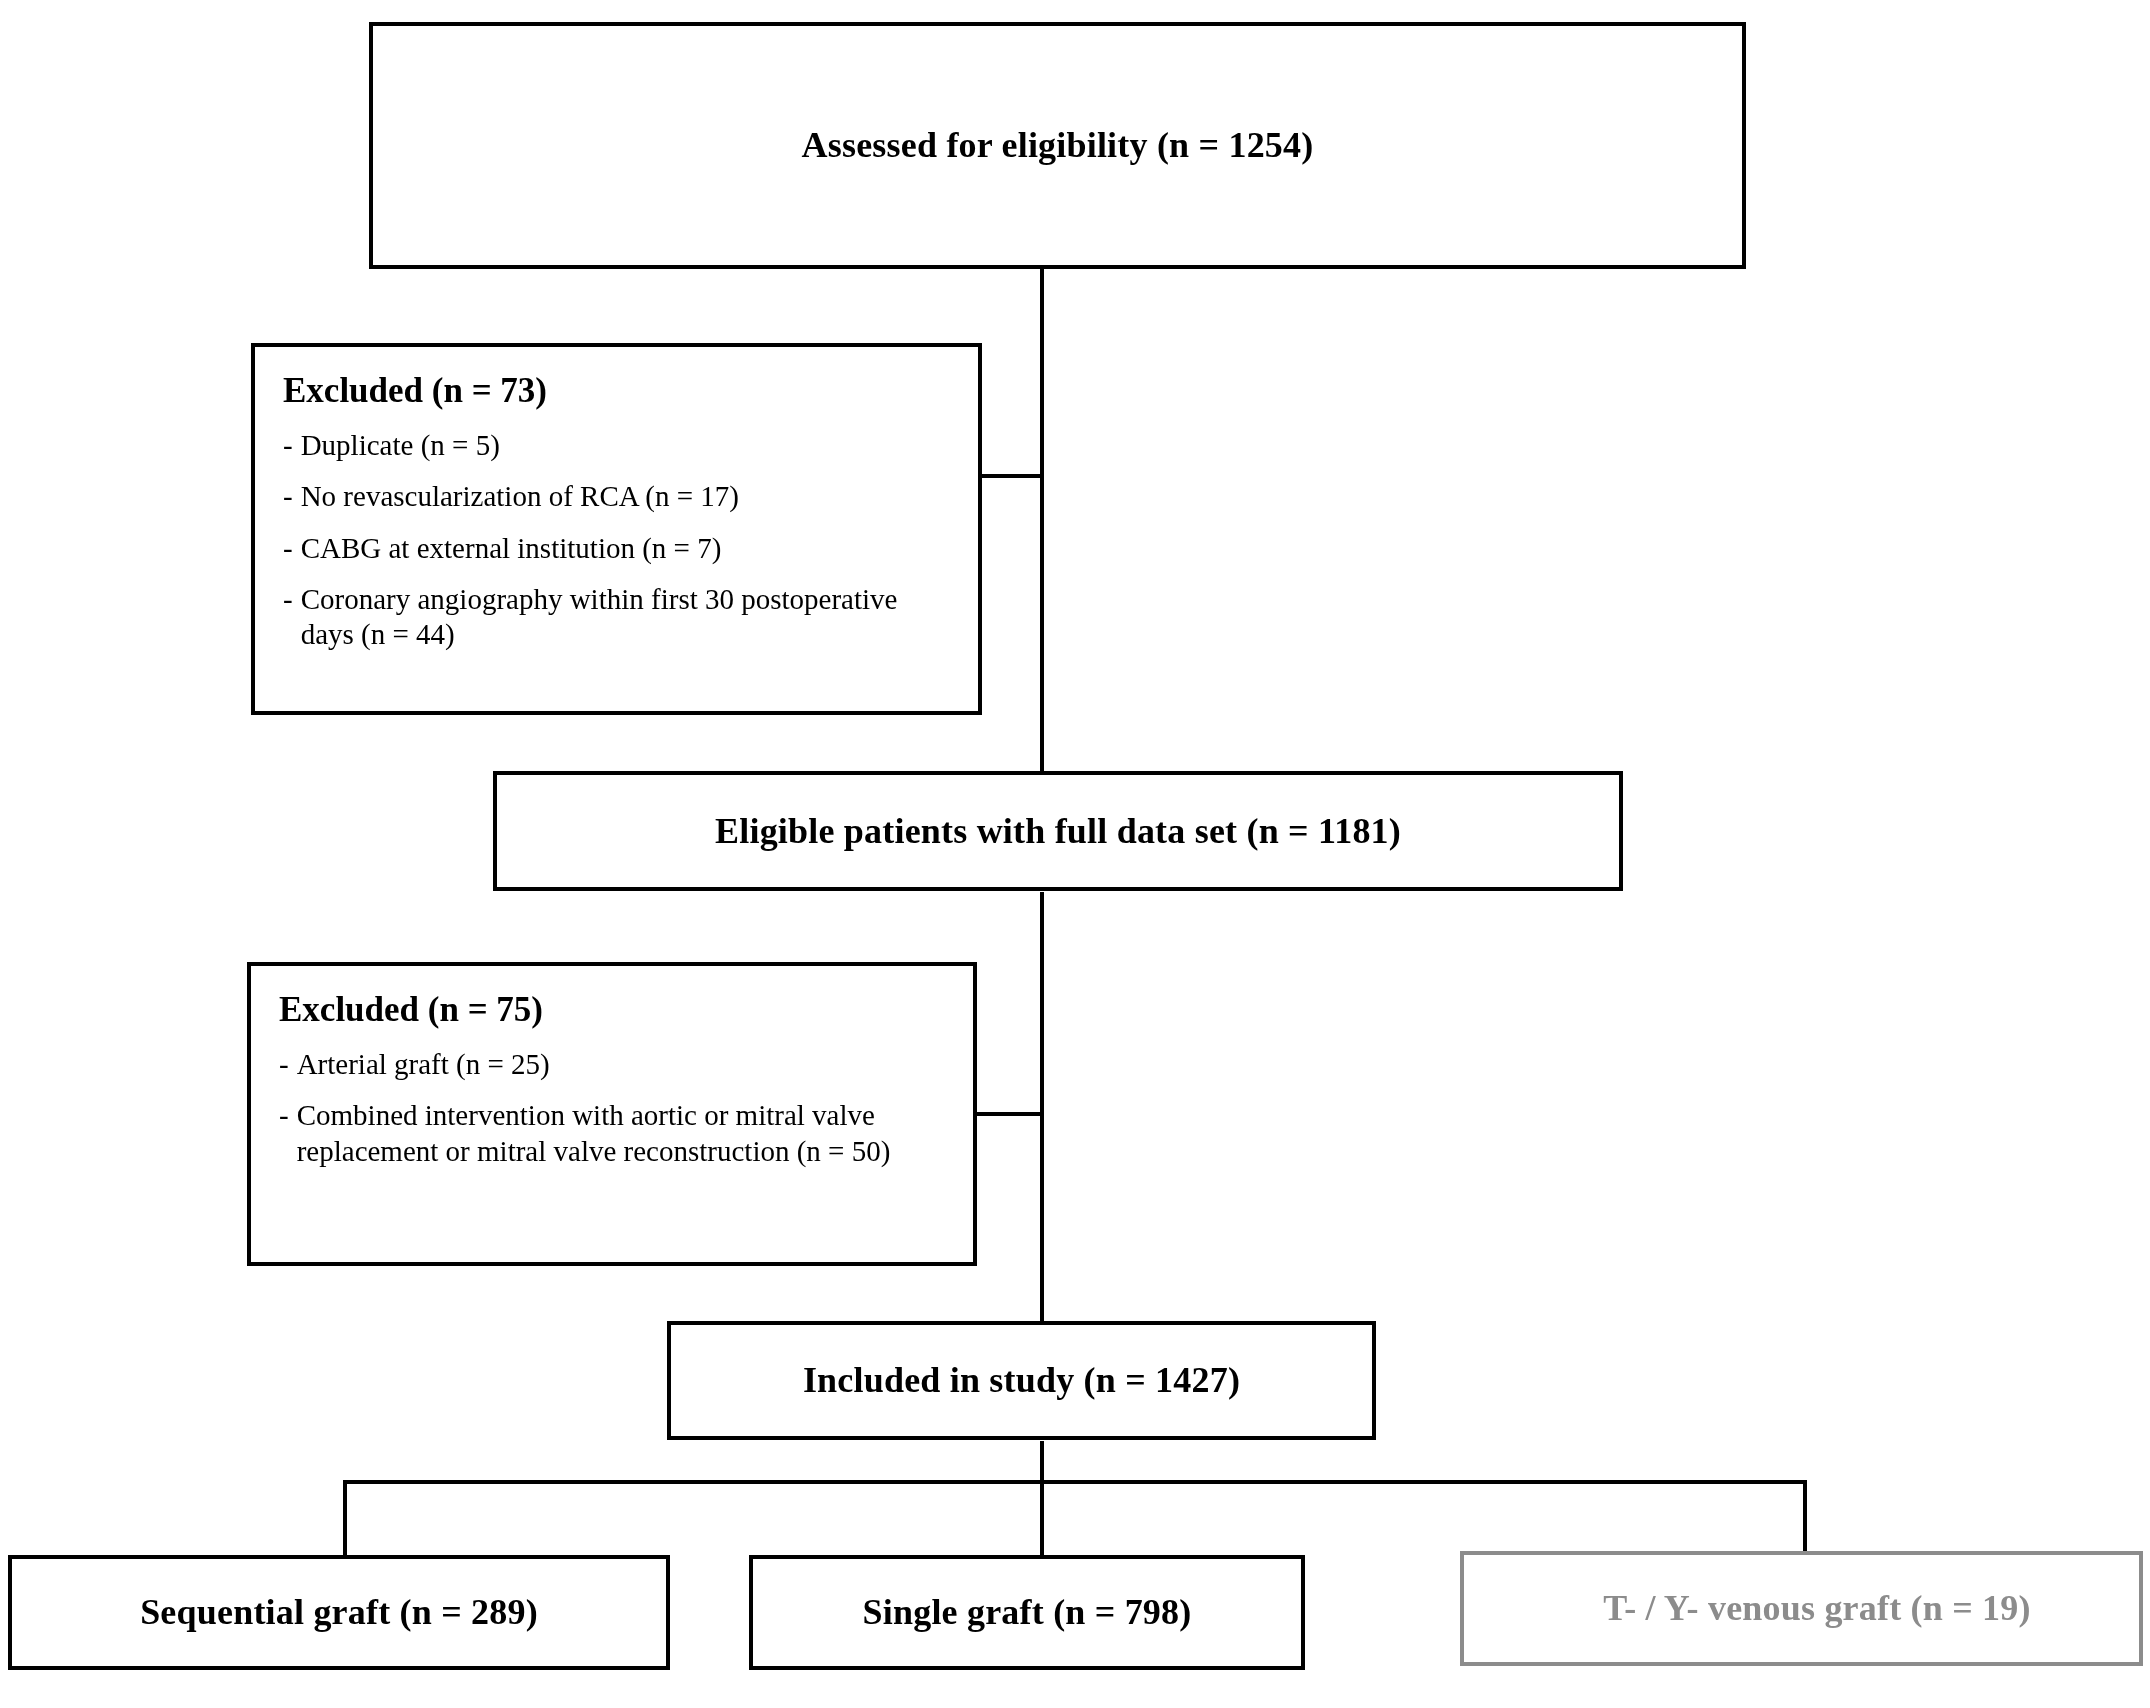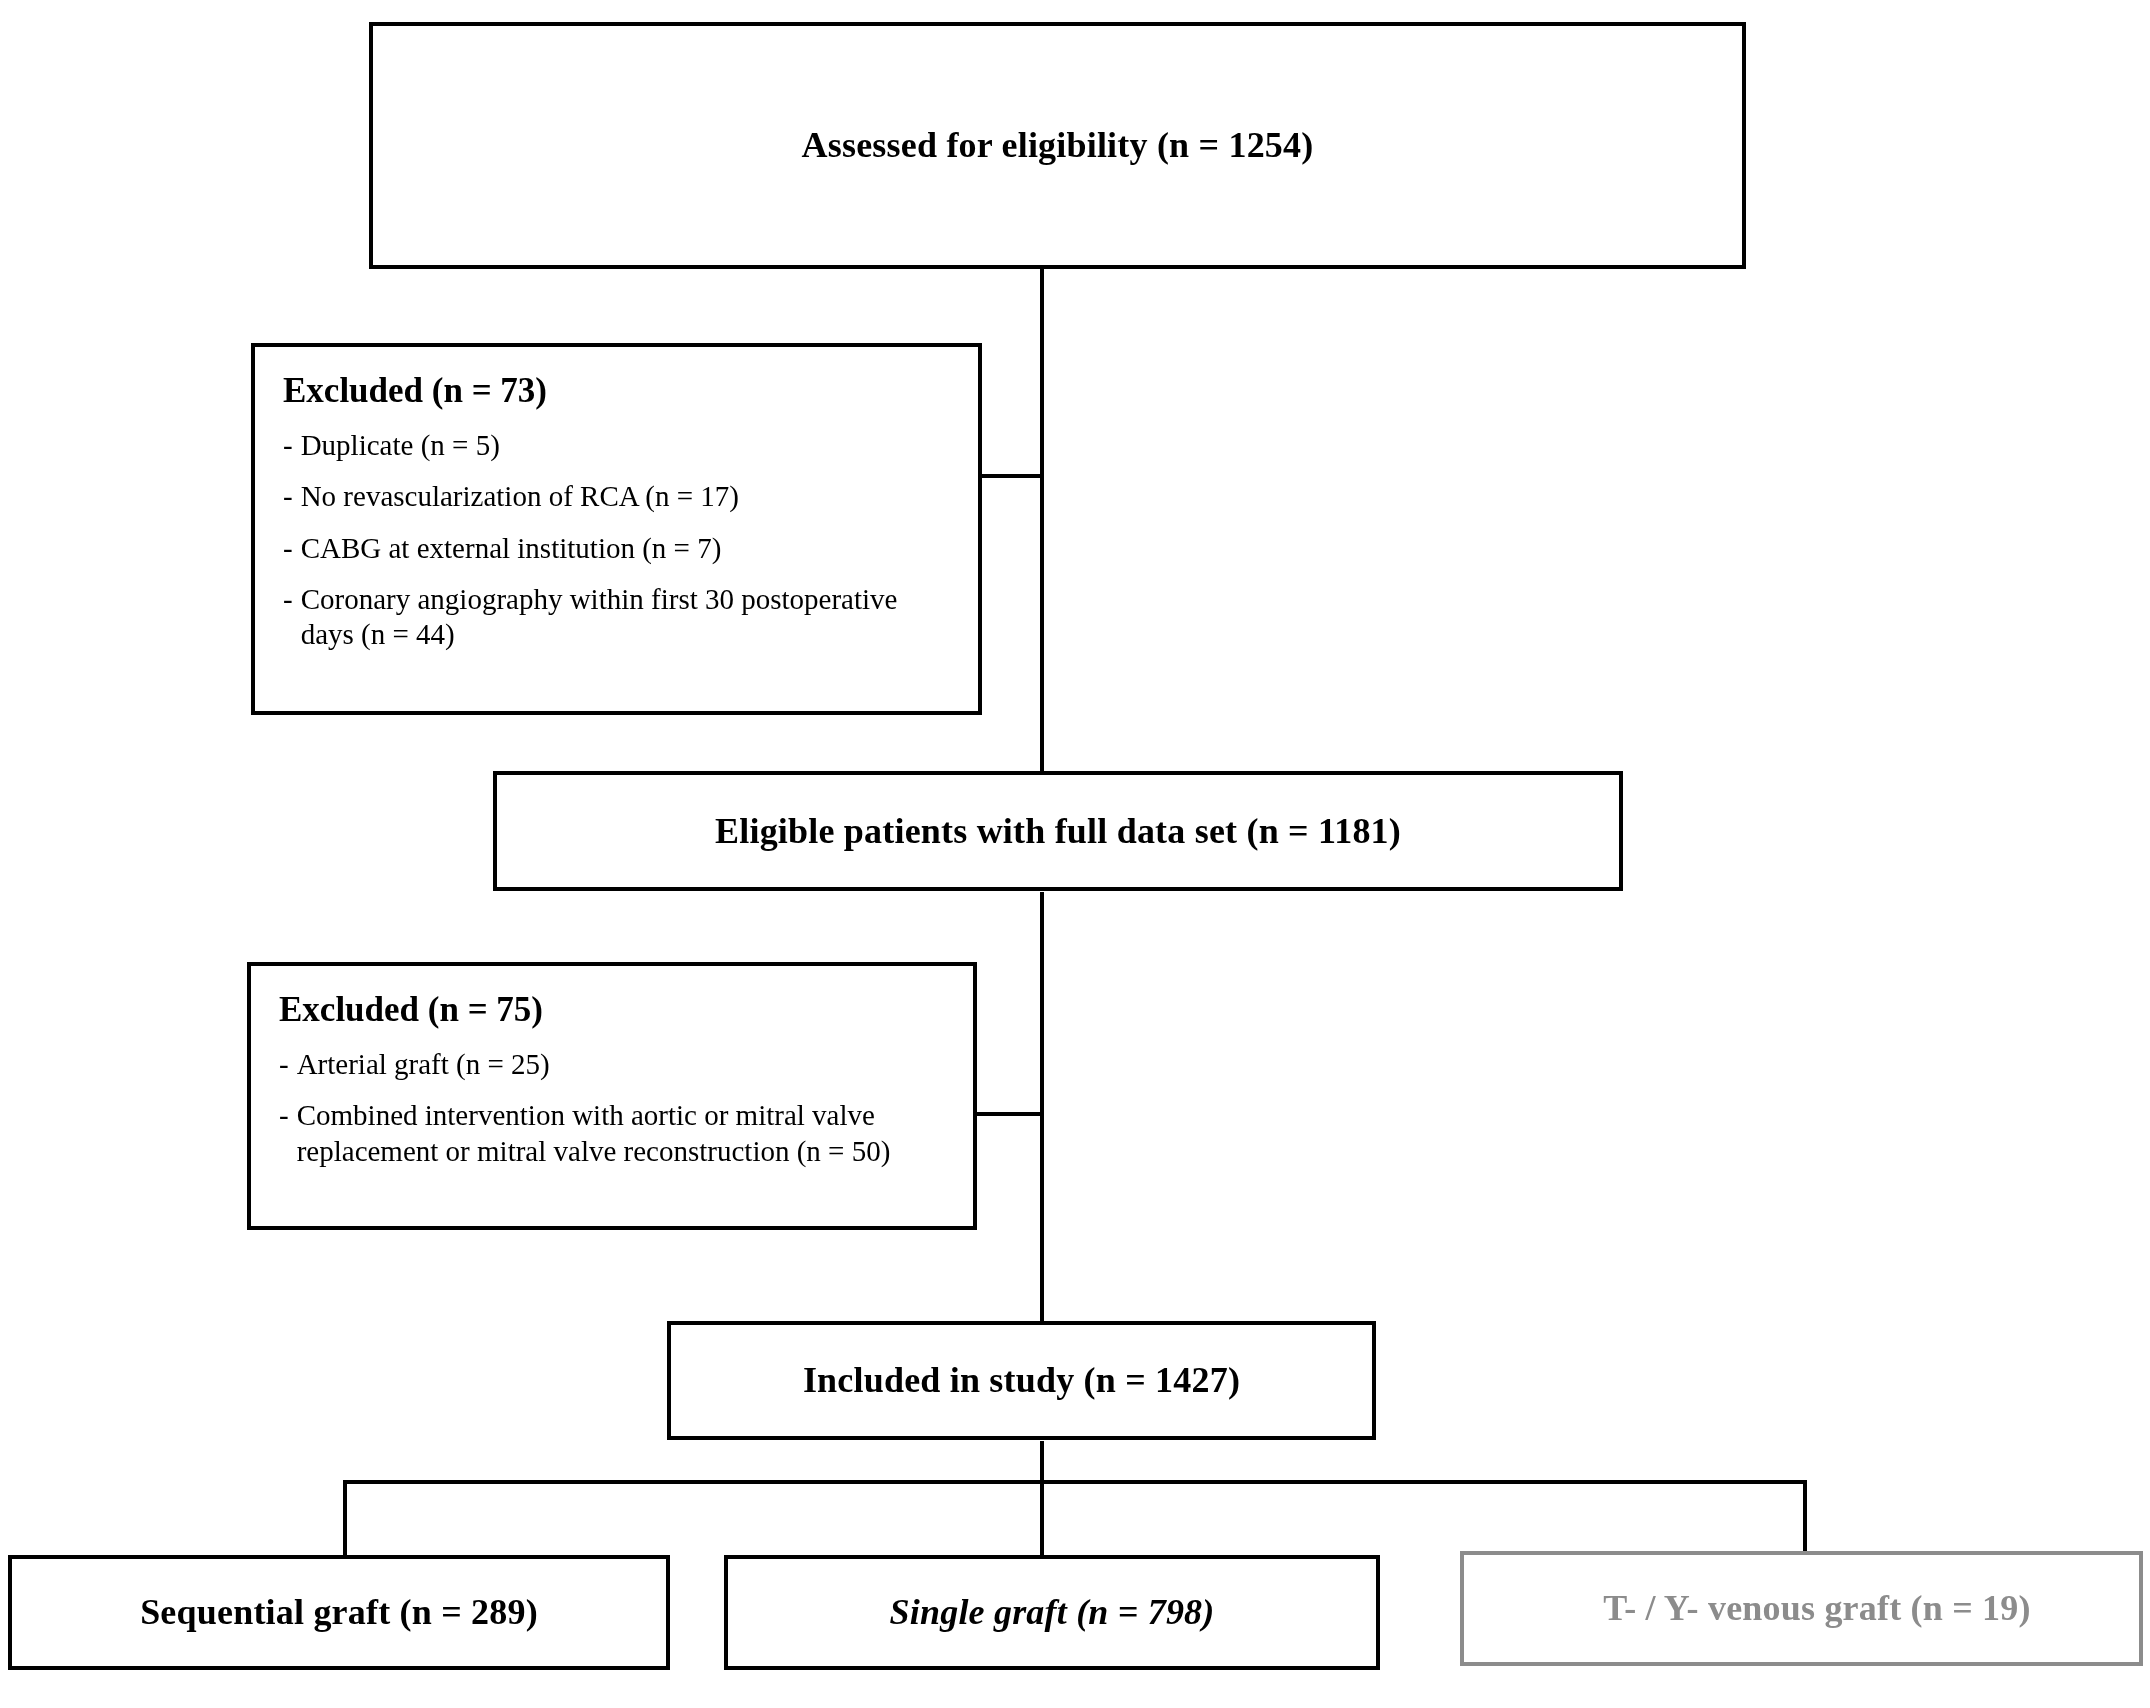--- a/index.html
+++ b/index.html
@@ -143,21 +143,21 @@
         <span class="excl-dash">-</span>
         <span class="excl-text">Coronary angiography within first 30 postoperative days (n = 44)</span>
       </div>
     </div>
   </div>
 
   <div class="box box-center" style="left:493px; top:771px; width:1130px; height:120px;">
     <div class="title">Eligible patients with full data set (n = 1181)</div>
   </div>
 
-  <div class="box" style="left:247px; top:962px; width:730px; height:268px;">
+  <div class="box" style="left:247px; top:962px; width:730px; height:304px;">
     <div class="excl-body">
       <div class="excl-title">Excluded (n = 75)</div>
 
       <div class="excl-item">
         <span class="excl-dash">-</span>
         <span class="excl-text">Arterial graft (n = 25)</span>
       </div>
       <div class="excl-item">
         <span class="excl-dash">-</span>
         <span class="excl-text">Combined intervention with aortic or mitral valve replacement or mitral valve reconstruction (n = 50)</span>
@@ -166,21 +166,21 @@
   </div>
 
   <div class="box box-center" style="left:667px; top:1321px; width:709px; height:119px;">
     <div class="title">Included in study (n = 1427)</div>
   </div>
 
   <div class="box box-center" style="left:8px; top:1555px; width:662px; height:115px;">
     <div class="title">Sequential graft  (n = 289)</div>
   </div>
 
-  <div class="box box-center" style="left:724px; top:1555px; width:656px; height:115px;font-style:italic;">
+  <div class="box box-center" style="left:749px; top:1555px; width:556px; height:115px;">
     <div class="title">Single graft (n = 798)</div>
   </div>
 
   <div class="box box-center gray" style="left:1460px; top:1551px; width:683px; height:115px;padding-left:31px;">
     <div class="title gray-text">T- / Y- venous graft (n = 19)</div>
   </div>
 
 </div>
 
 

